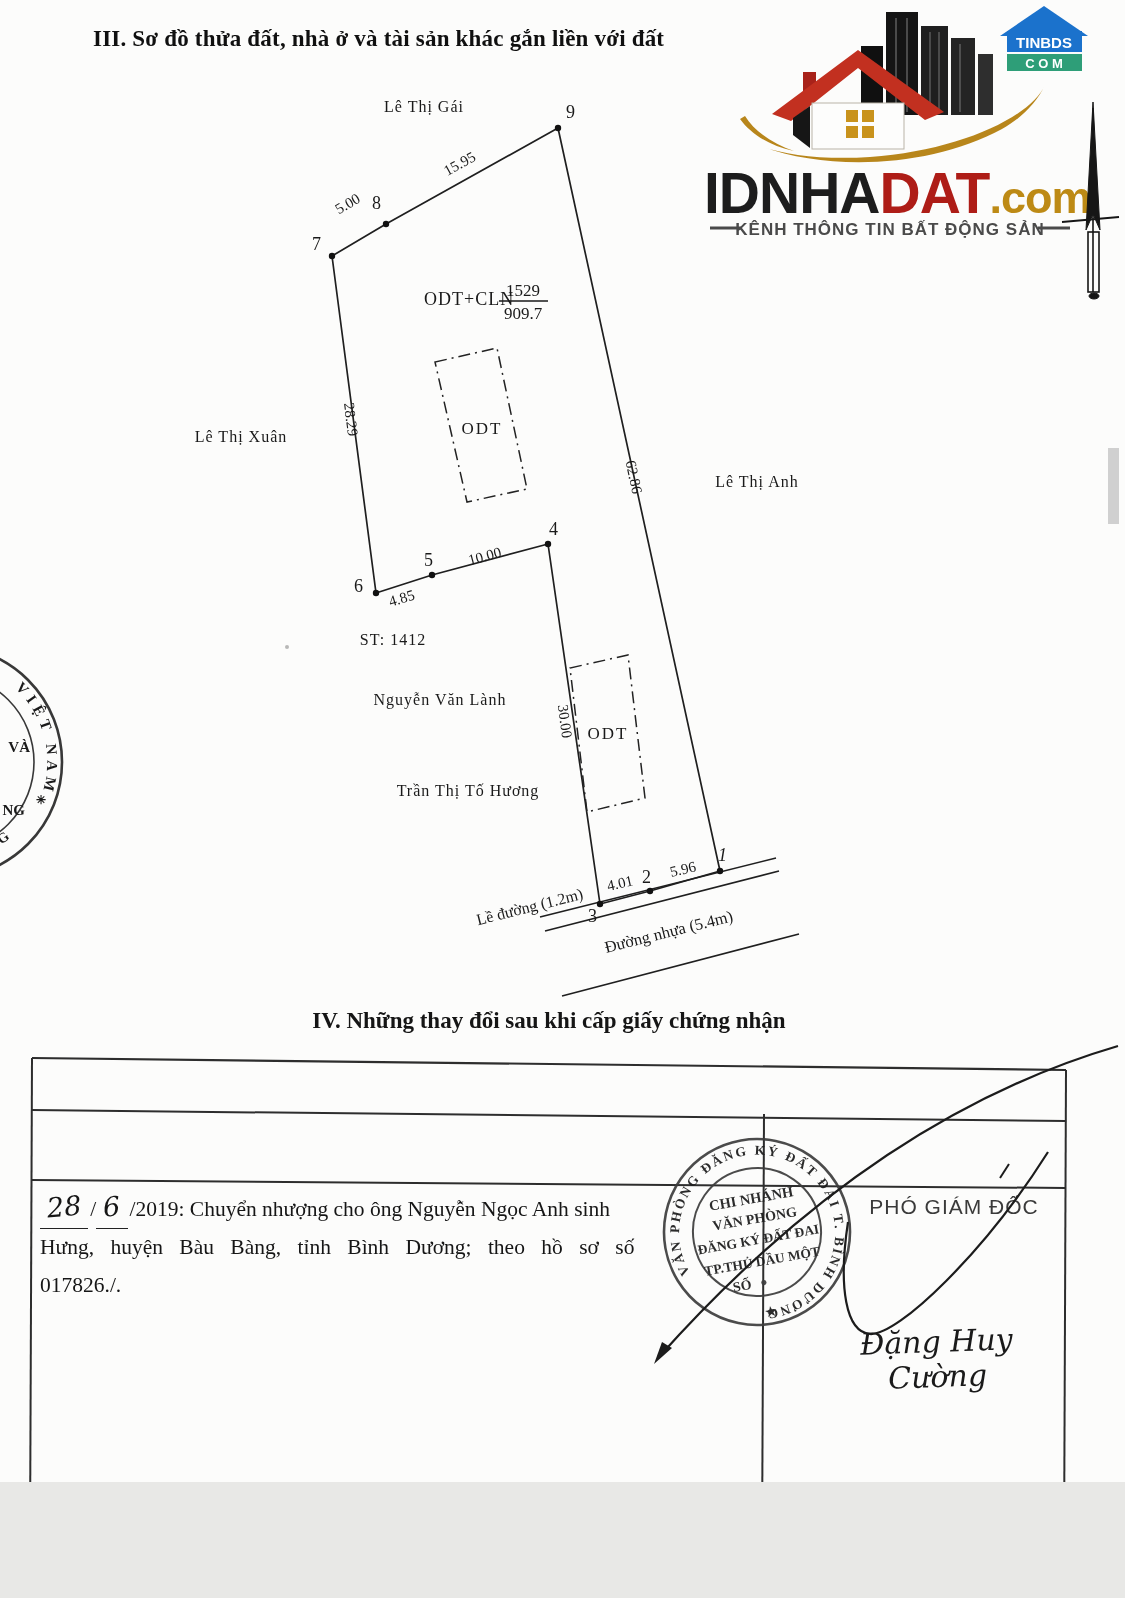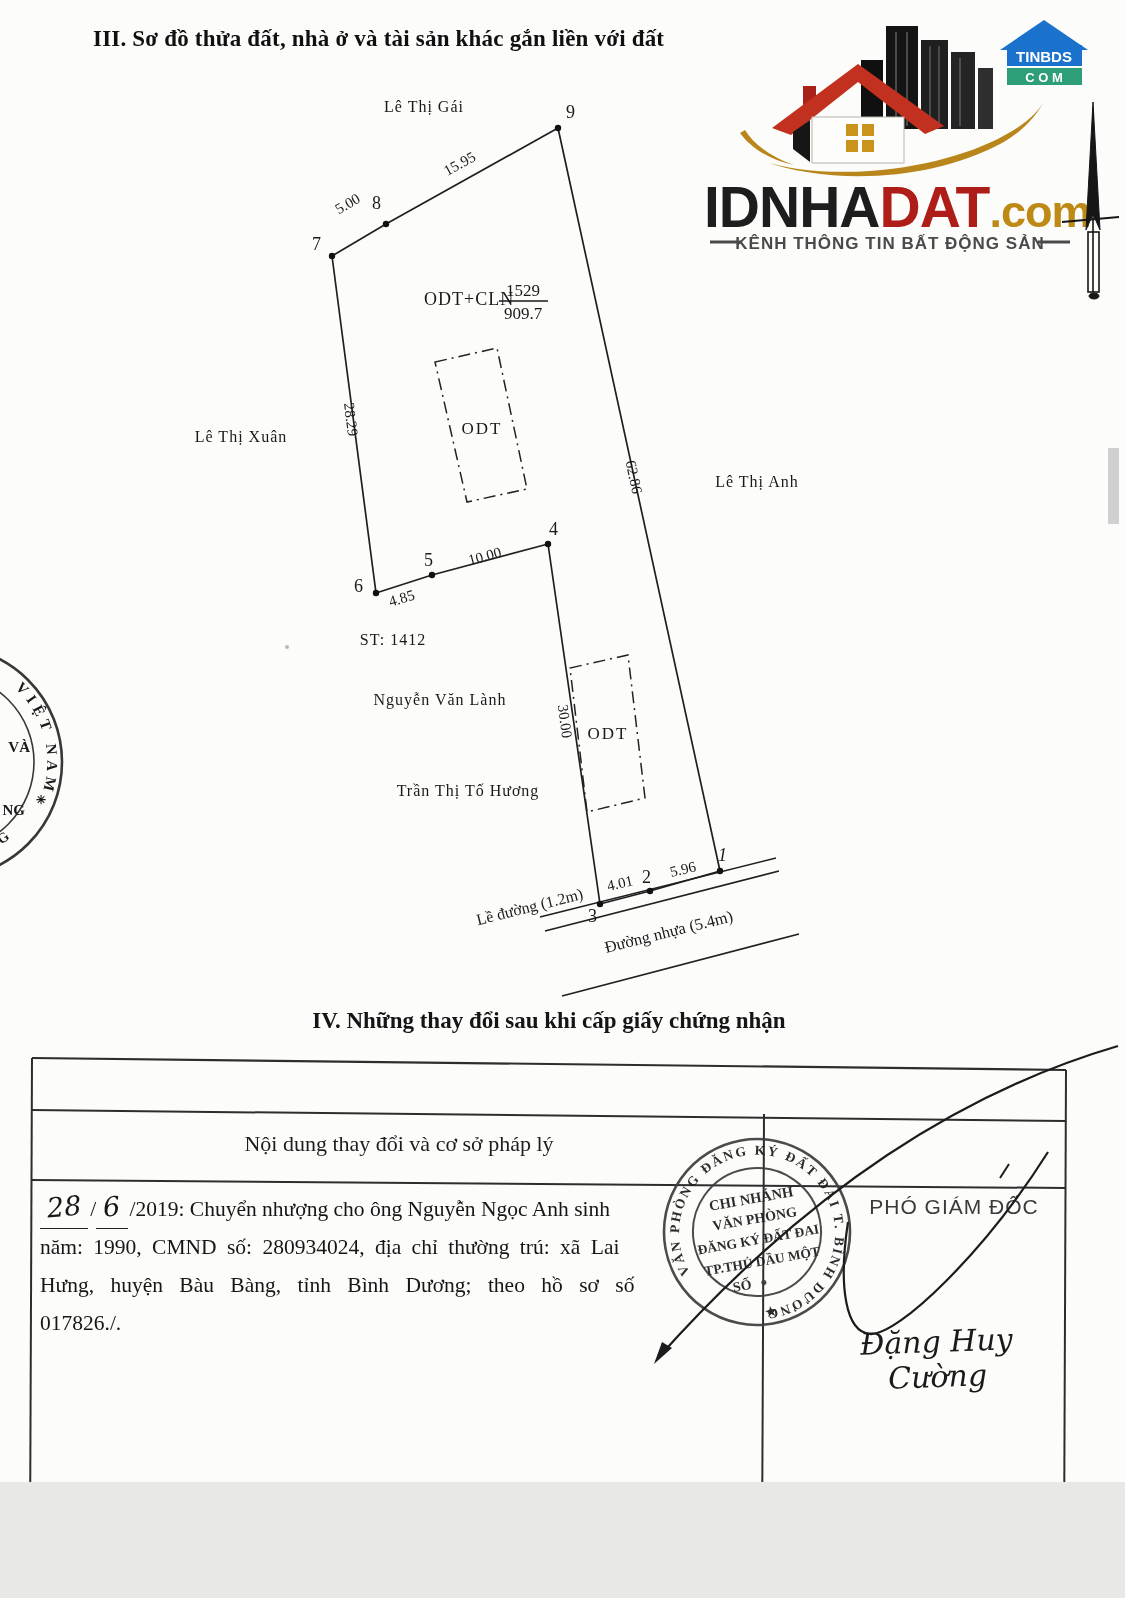--- a/index.html
+++ b/index.html
@@ -2,21 +2,21 @@
 <html><head>
 <meta charset="utf-8">
 <style>
   html,body{margin:0;padding:0;background:#e8e8e6;}
   .page{position:relative;width:1125px;height:1482px;margin:0 auto;background:#fcfcfb;overflow:hidden;
         font-family:"Liberation Serif","DejaVu Serif",serif;color:#1b1b1b;}
   .abs{position:absolute;}
   
   .sec3-title{left:93px;top:26px;font-size:23px;font-weight:bold;letter-spacing:.2px;color:#101010;z-index:1;}
   
-  .logo-wrap{left:690px;top:14px;width:435px;height:248px;z-index:2;}
+  .logo-wrap{left:690px;top:0;width:435px;height:248px;z-index:2;}
   
   .sec4-title{left:32px;top:1008px;width:1034px;text-align:center;font-size:23px;font-weight:bold;color:#151515;z-index:1;}
   .col1-head{left:34px;top:1131px;width:730px;text-align:center;font-size:22px;color:#1d1d1d;z-index:1;}
   .col2-head{left:766px;top:1114px;width:298px;text-align:center;font-size:21px;line-height:33px;color:#1d1d1d;z-index:1;}
   .entry{left:40px;top:1190px;width:716px;font-size:21.5px;color:#161616;z-index:1;}
   .entry .line{height:38px;line-height:38px;white-space:nowrap;}
   .entry .l2{word-spacing:5px;}
   .entry .l3{word-spacing:11px;}
   .hand{font-family:"DejaVu Serif",serif;font-style:italic;font-size:27px;display:inline-block;
         transform:rotate(-5deg);padding:0 7px;line-height:30px;}
@@ -86,27 +86,25 @@
         <tspan fill="#1d1d1d">IDNHA</tspan><tspan fill="#ae1d17">DAT</tspan><tspan fill="#bd8a15" font-size="45">.com</tspan>
       </text>
 
       <line x1="20" y1="228" x2="52" y2="228" stroke="#4a4a4a" stroke-width="3"></line>
       <text x="200" y="235" text-anchor="middle" class="logo-sans" font-size="17" letter-spacing="1" fill="#4a4a4a">KÊNH THÔNG TIN BẤT ĐỘNG SẢN</text>
       <line x1="348" y1="228" x2="380" y2="228" stroke="#4a4a4a" stroke-width="3"></line>
     </svg>
   </div>
 
   <div class="abs sec4-title">IV. Những thay đổi sau khi cấp giấy chứng nhận</div>
-  <div class="abs col1-head">Nội dung thay đổi và cơ sở pháp lý</div>
 
   <div class="abs entry">
     <div class="line l1">
       <span class="hand-u"><span class="hand">28</span></span><span>/</span><span class="hand-u"><span class="hand">6</span></span><span>/2019: Chuyển nhượng cho ông Nguyễn Ngọc Anh sinh</span>
     </div>
-    <div class="line l2">năm: 1990, CMND số: 280934024, địa chỉ thường trú: xã Lai</div>
     <div class="line l3">Hưng, huyện Bàu Bàng, tỉnh Bình Dương; theo hồ sơ số</div>
     <div class="line l4">017826./.</div>
   </div>
 
   <div class="abs approver">PHÓ GIÁM ĐỐC</div>
   <div class="abs sig-name">Đặng Huy Cường</div>
 
   <div class="abs edge-bar"></div>
   <div class="abs smudge"></div>
   <div class="abs speck"></div>

